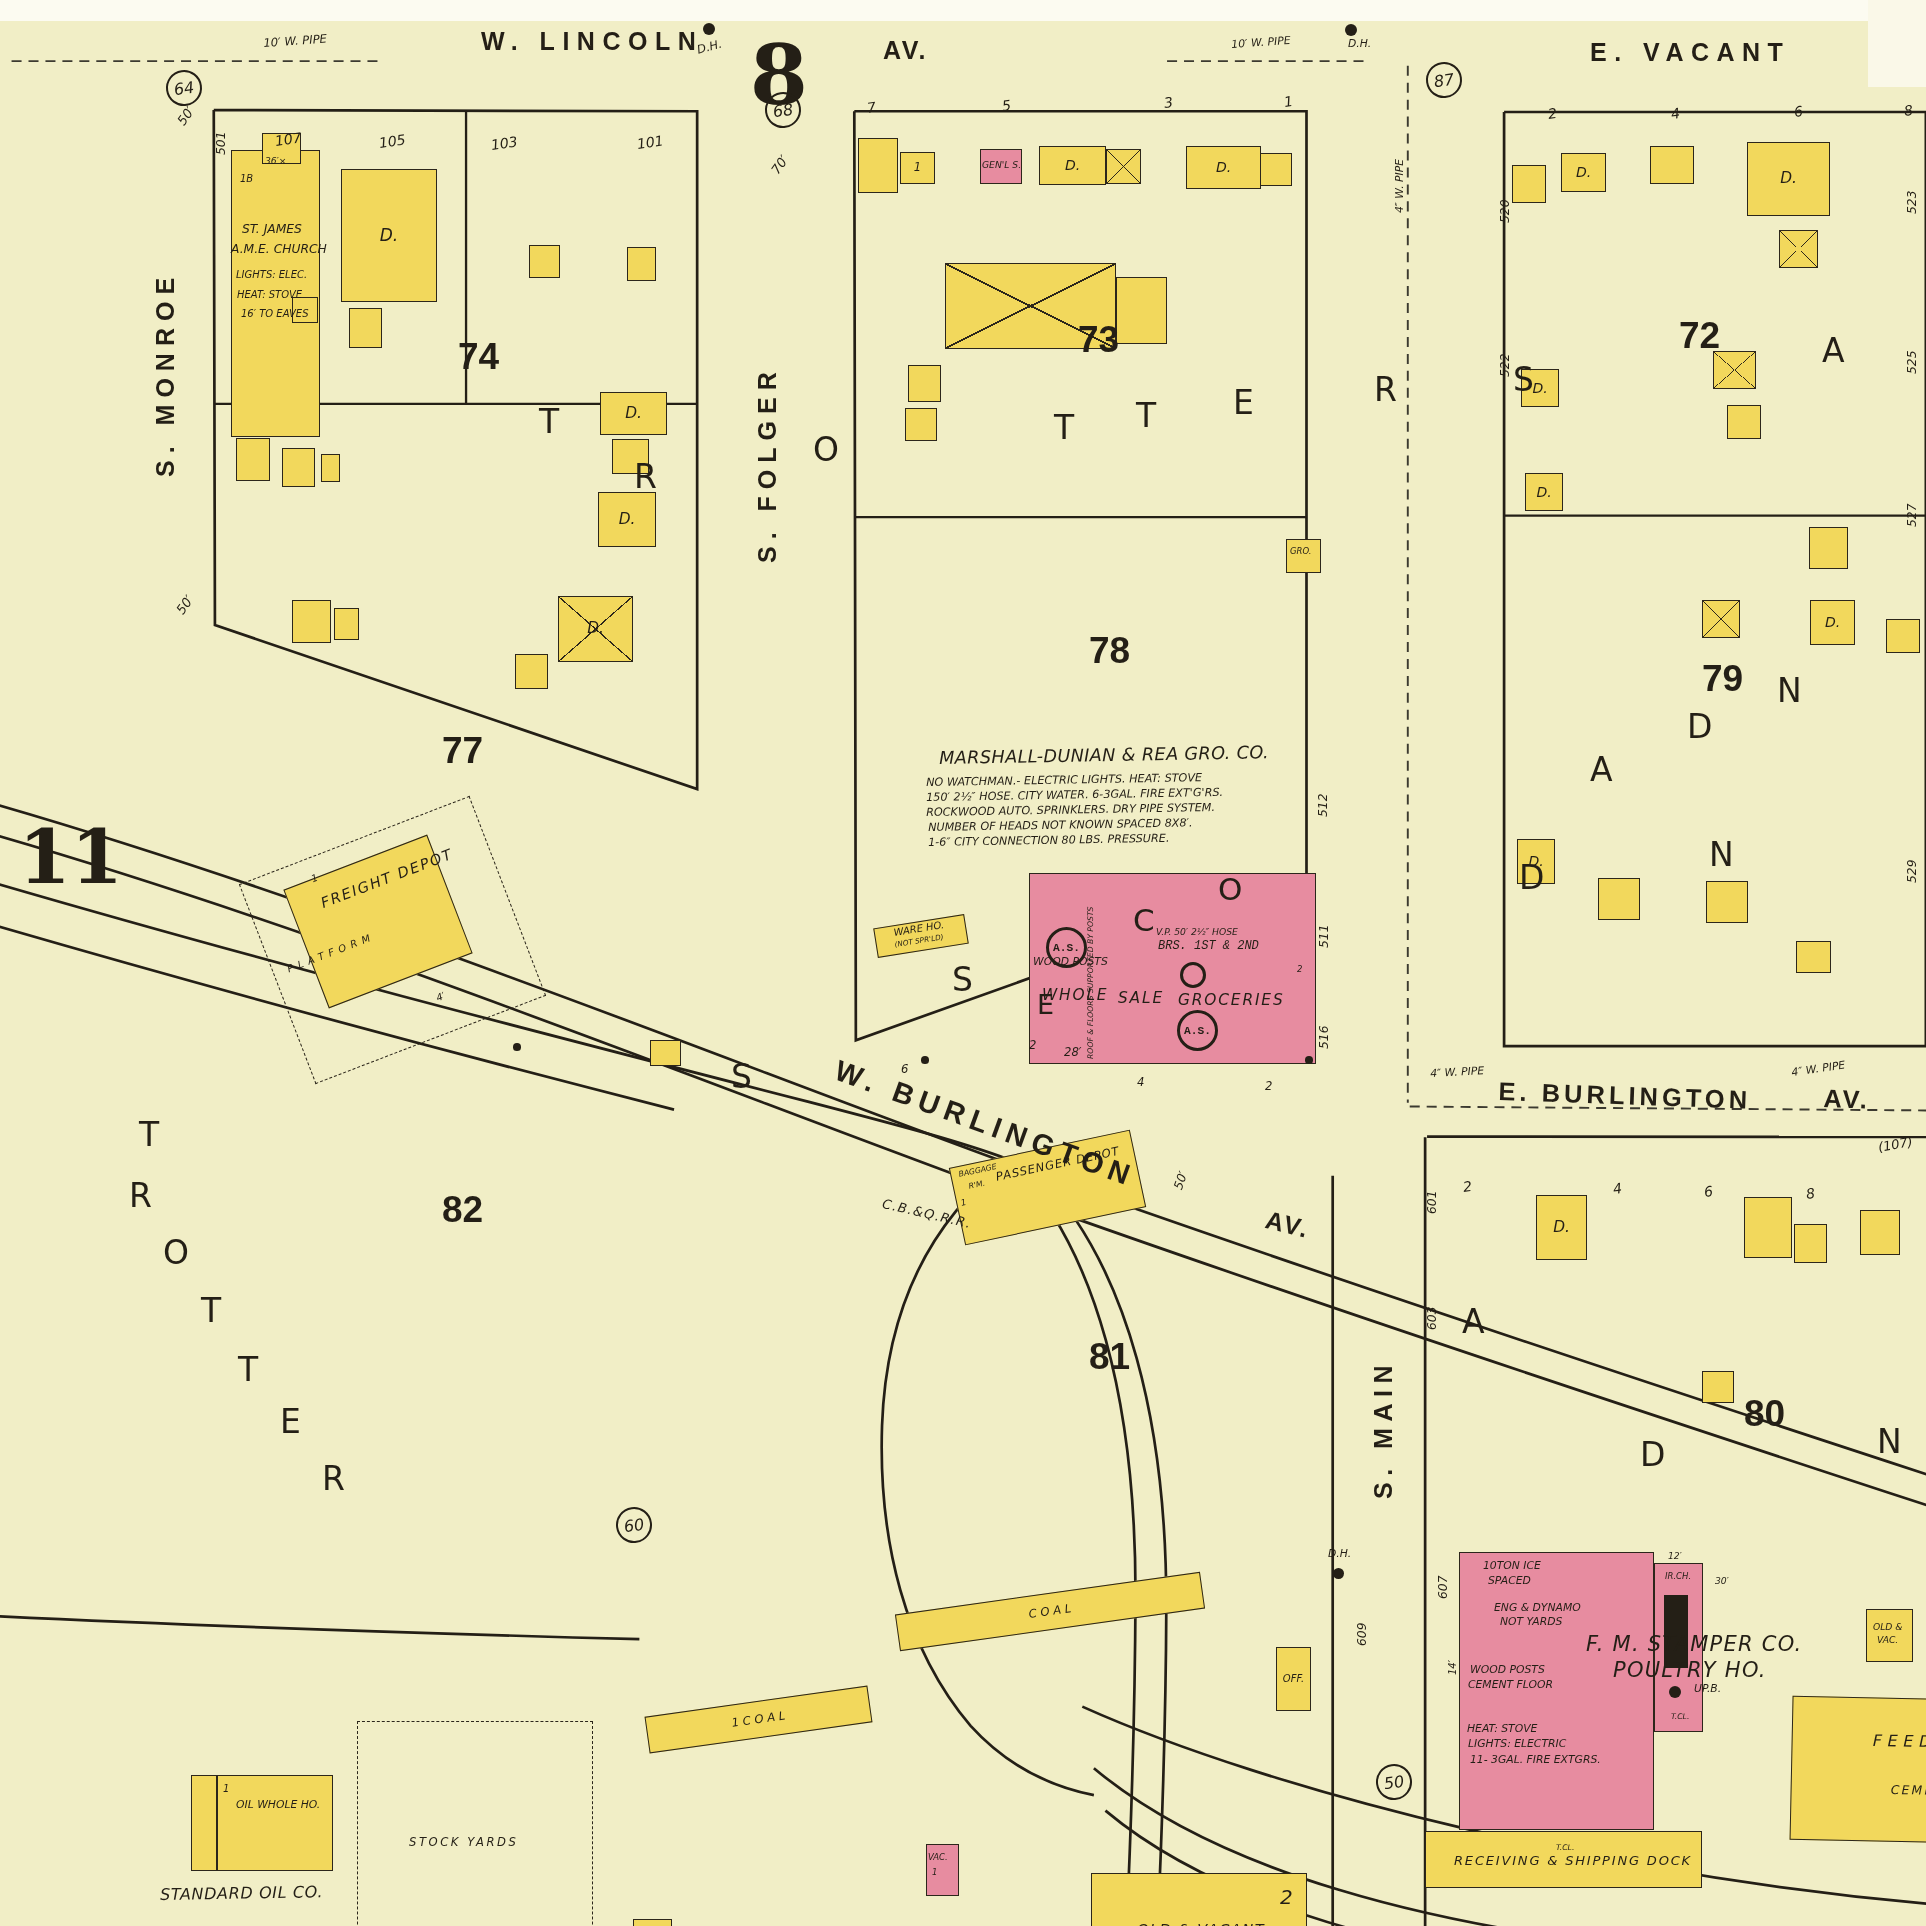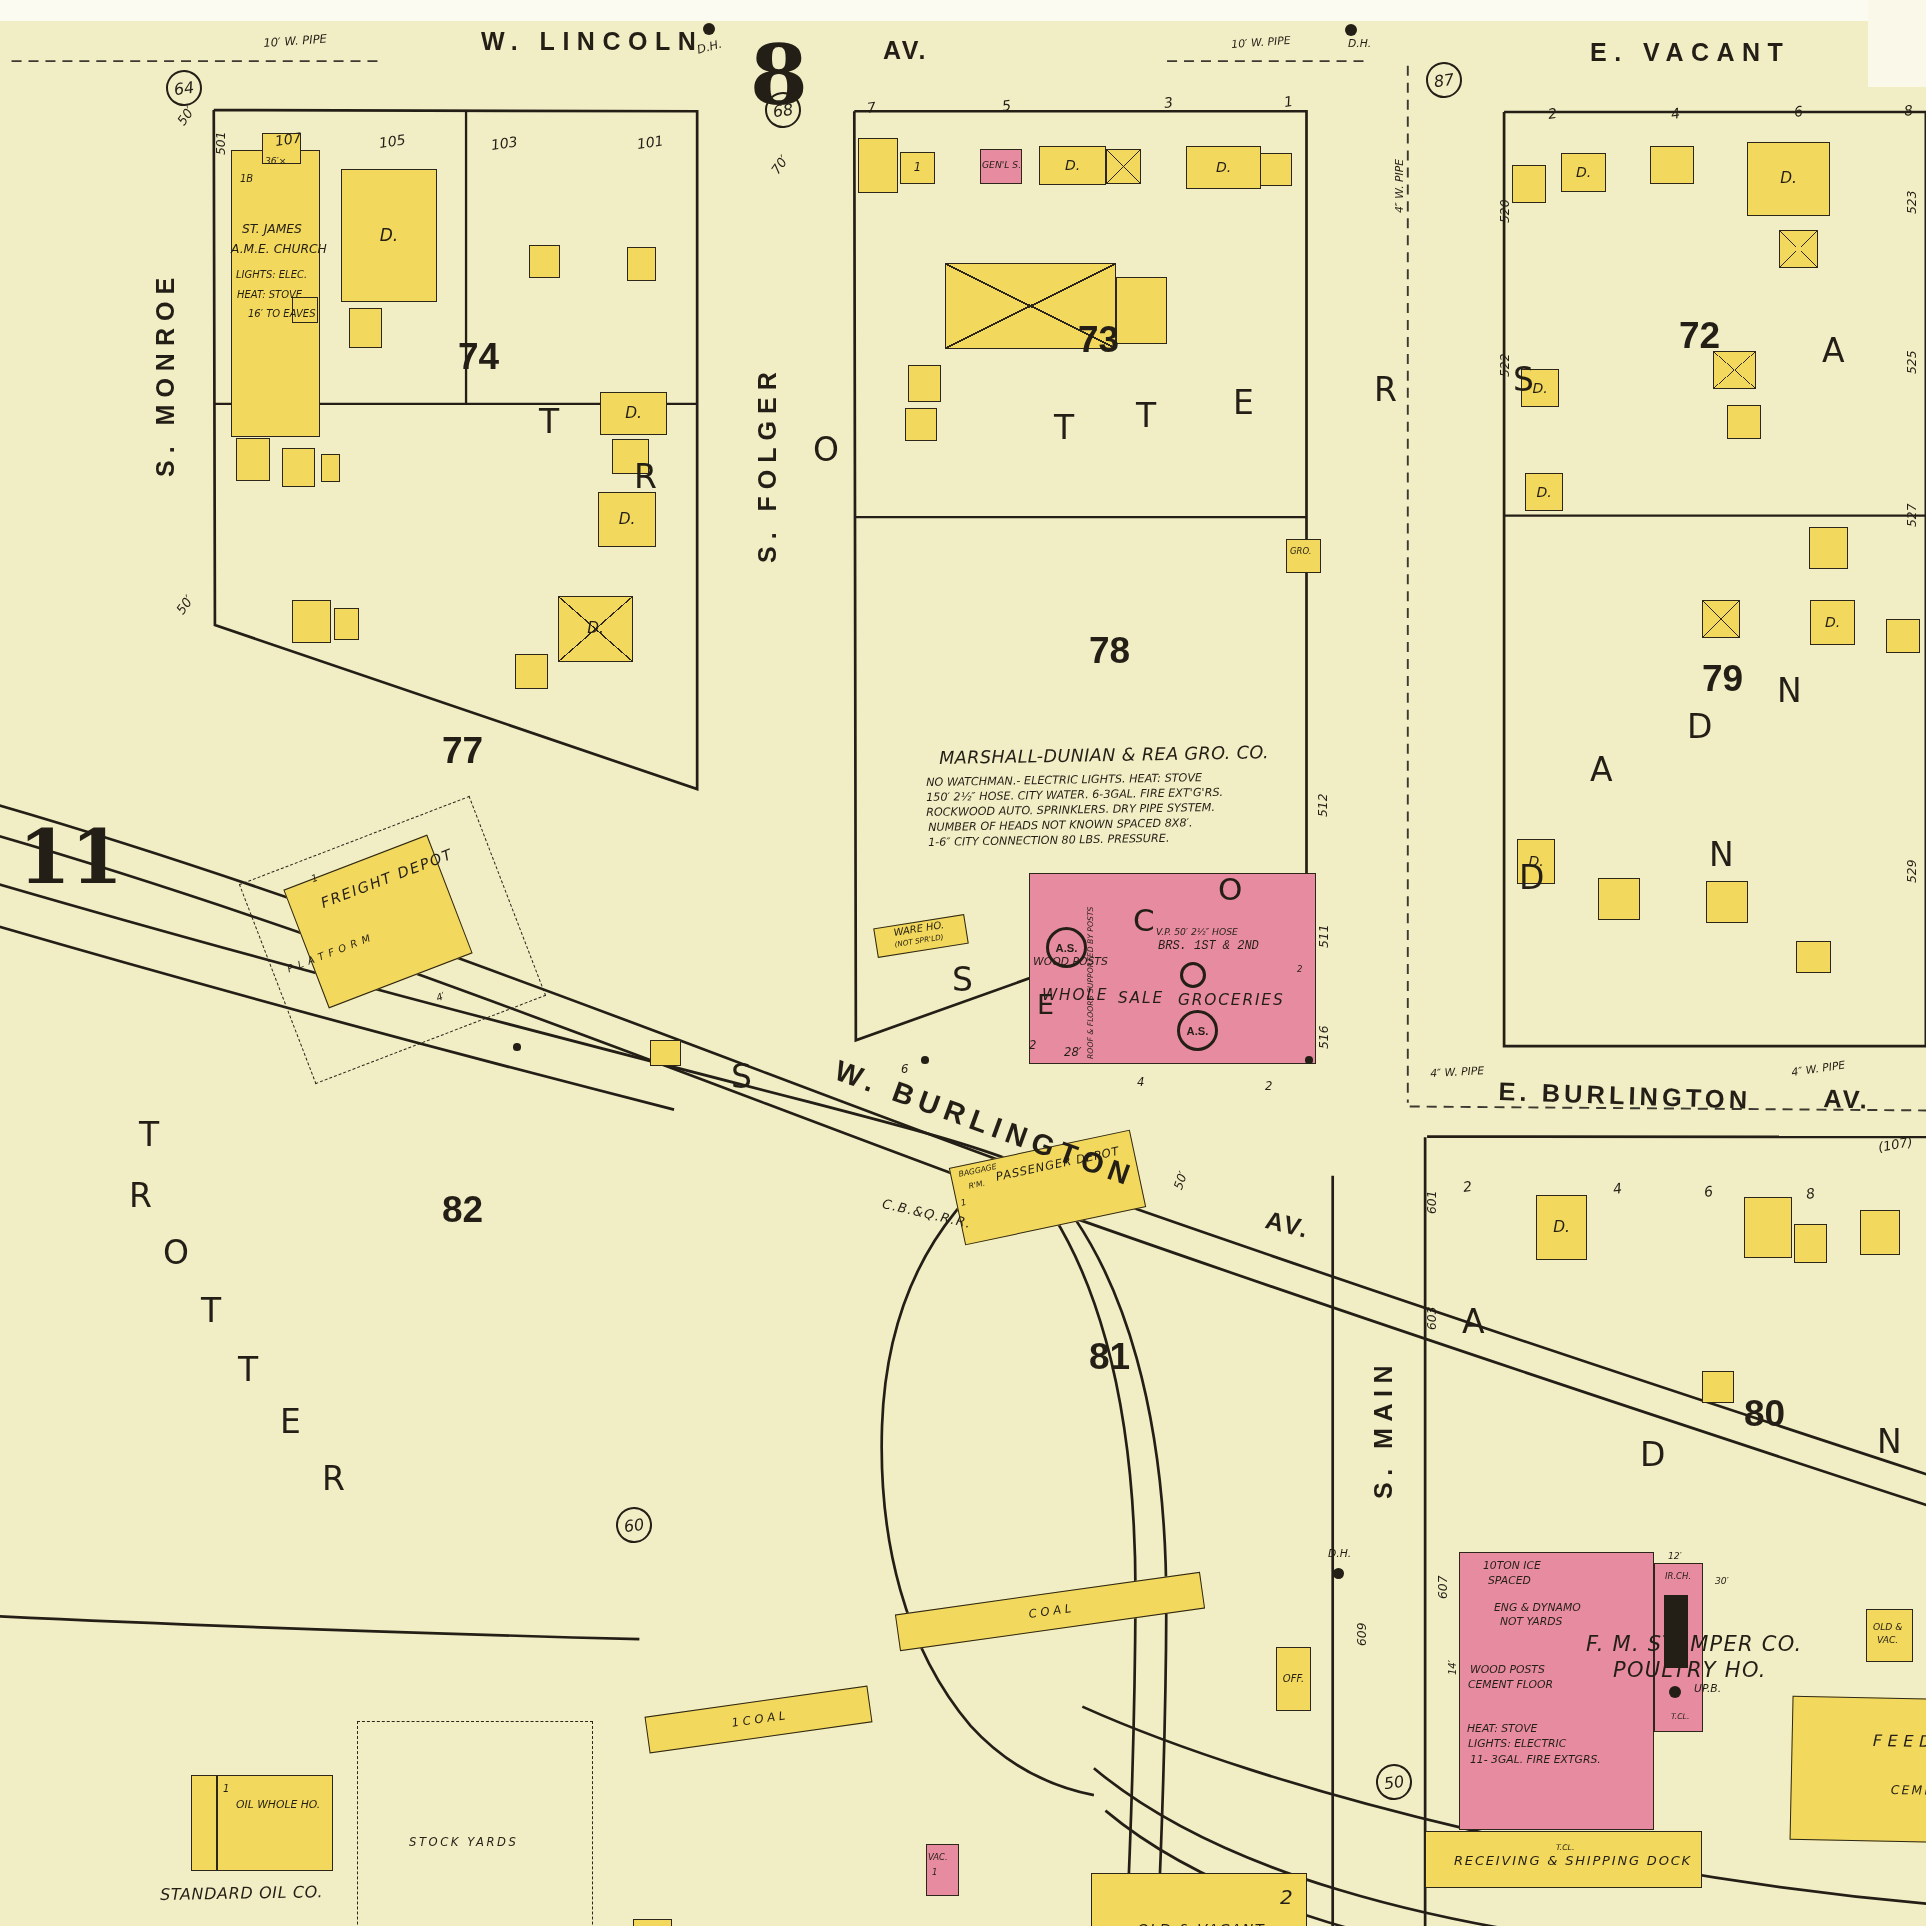--- a/index.html
+++ b/index.html
@@ -22,21 +22,21 @@
   .txt.i{font-family:"DejaVu Sans",sans-serif;font-style:italic;}
   .txt.n{font-family:"Liberation Sans",sans-serif;font-weight:600;}
   .txt.b{font-family:"DejaVu Serif",serif;font-weight:bold;}
   .txt.l{font-family:"DejaVu Sans",sans-serif;font-weight:500;}
   .circ{position:absolute;border:2.3px solid #241f16;border-radius:50%;
     display:flex;align-items:center;justify-content:center;
     font-family:"DejaVu Sans",sans-serif;font-style:italic;transform:rotate(-8deg);}
   .dot{position:absolute;background:#241f16;border-radius:50%;}
   .ring{position:absolute;border:3.5px solid #241f16;border-radius:50%;
     display:flex;align-items:center;justify-content:center;
-    font-family:Liberation Sans, sans-serif;font-weight:bold;}
+    font-family:Liberation Mono, monospace;font-weight:bold;}
   .dashrect{position:absolute;border:1.9px dashed #2c261b;box-sizing:border-box;}
 </style>
 </head>
 <body>
 
 <div id="map-root">
   <div class="band" style="left:0;top:0;width:2457px;height:21px;background:#fcfbf1;"></div>
   <div class="band" style="left:1868px;top:0;width:589px;height:87px;background:#faf8e8;"></div>
 
   <svg class="layer" id="line-layer" width="2457" height="2946" viewBox="0 0 6379 7647">
@@ -213,21 +213,21 @@
       <span class="txt n" style="left: 1089px; top: 632px; font-size: 37px;">78</span>
       <span class="txt n" style="left: 1679px; top: 317px; font-size: 37px;">72</span>
       <span class="txt n" style="left: 1702px; top: 660px; font-size: 37px;">79</span>
       <span class="txt n" style="left: 442px; top: 1191px; font-size: 37px;">82</span>
       <span class="txt n" style="left: 1089px; top: 1338px; font-size: 37px;">81</span>
       <span class="txt n" style="left: 1744px; top: 1395px; font-size: 37px;">80</span>
       <span class="txt i" style="left: 242px; top: 223px; font-size: 12.3px;">ST. JAMES</span>
       <span class="txt i" style="left: 231px; top: 243px; font-size: 12.3px;">A.M.E. CHURCH</span>
       <span class="txt i" style="left: 236px; top: 270px; font-size: 10px;">LIGHTS: ELEC.</span>
       <span class="txt i" style="left: 237px; top: 290px; font-size: 10px;">HEAT: STOVE</span>
-      <span class="txt i" style="left: 248px; top: 309px; font-size: 10px;">16′ TO EAVES</span>
+      <span class="txt i" style="left: 241px; top: 309px; font-size: 10px;">16′ TO EAVES</span>
       <span class="txt i" style="left: 240px; top: 174px; font-size: 10px;">1B</span>
       <span class="txt i" style="left: 265px; top: 156px; font-size: 9.2px;">36′×</span>
       <span class="txt i" style="left: 939px; top: 750px; font-size: 17.7px; letter-spacing: 0.02em; transform: rotate(-1deg);">MARSHALL-DUNIAN &amp; REA GRO. CO.</span>
       <span class="txt i" style="left: 926px; top: 777px; font-size: 11.2px; transform: rotate(-1deg);">NO WATCHMAN.- ELECTRIC LIGHTS. HEAT: STOVE</span>
       <span class="txt i" style="left: 926px; top: 792px; font-size: 11.2px; transform: rotate(-1deg);">150′ 2½″ HOSE. CITY WATER. 6-3GAL. FIRE EXT'G'RS.</span>
       <span class="txt i" style="left: 926px; top: 807px; font-size: 11.2px; transform: rotate(-1deg);">ROCKWOOD AUTO. SPRINKLERS. DRY PIPE SYSTEM.</span>
       <span class="txt i" style="left: 928px; top: 822px; font-size: 11.2px; transform: rotate(-1deg);">NUMBER OF HEADS NOT KNOWN SPACED 8X8′.</span>
       <span class="txt i" style="left: 928px; top: 837px; font-size: 11.2px; transform: rotate(-1deg);">1-6″ CITY CONNECTION 80 LBS. PRESSURE.</span>
       <span class="txt i" style="left: 1042px; top: 988px; font-size: 15.4px; letter-spacing: 0.12em;">WHOLE</span>
       <span class="txt i" style="left: 1118px; top: 991px; font-size: 15.4px; letter-spacing: 0.12em;">SALE</span>

